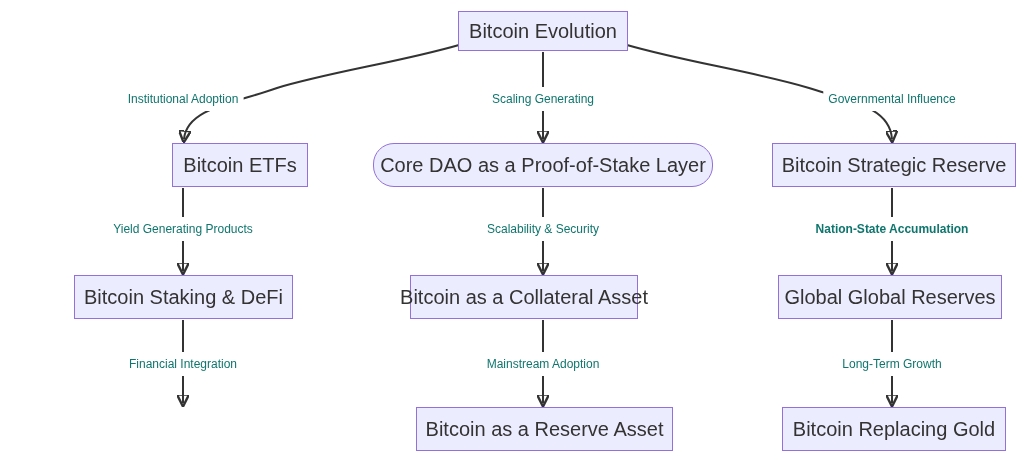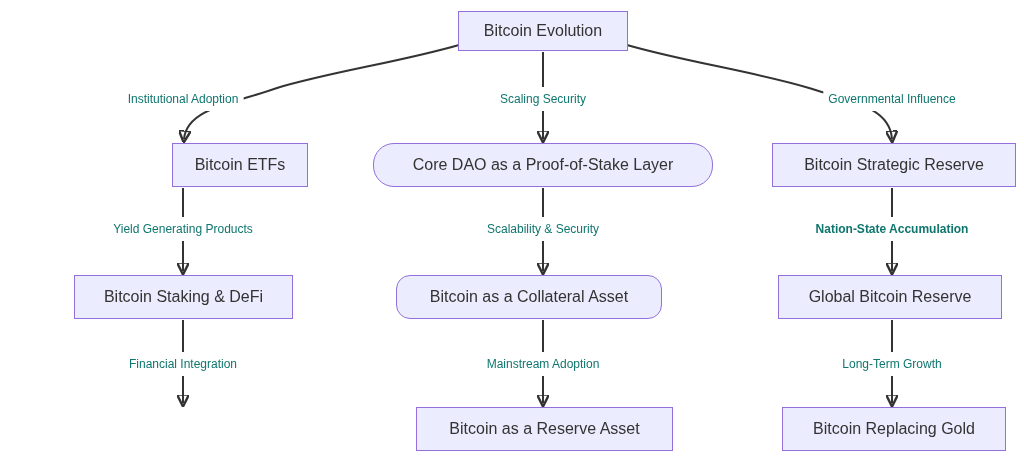--- a/index.html
+++ b/index.html
@@ -12,21 +12,21 @@
   }
   .edges{position:absolute;left:0;top:0;width:1024px;height:462px;}
   .edges path{stroke:#333333;stroke-width:2;fill:none;}
   .node{
     position:absolute;
     box-sizing:border-box;
     height:44px;
     background:#ECECFF;
     border:1.4px solid #9370DB;
     color:#333333;
-    font-size:16px;
+    font-size:20px;
     display:flex;align-items:center;justify-content:center;
     white-space:nowrap;
   }
   .node.root{height:40px;}
   .edge-label{
     position:absolute;
     transform:translateX(-50%);
     background:#ffffff;
     color:#0f766e;
     font-size:12px;
@@ -56,34 +56,34 @@
     <path d="M 543,188 L 543,271" marker-end="url(#arrow)"></path>
     <path d="M 543,320 L 543,403" marker-end="url(#arrow)"></path>
 
     <path d="M 892,188 L 892,271" marker-end="url(#arrow)"></path>
     <path d="M 892,320 L 892,403" marker-end="url(#arrow)"></path>
   </svg>
 
   <div class="node root" style="left:458px;top:11px;width:170px;">Bitcoin Evolution</div>
 
   <div class="edge-label" style="left:183px;top:87px;">Institutional Adoption</div>
-  <div class="edge-label" style="left:543px;top:87px;">Scaling Security</div>
+  <div class="edge-label" style="left:543px;top:87px;">Scaling Generating</div>
   <div class="edge-label" style="left:892px;top:87px;">Governmental Influence</div>
 
   <div class="node" style="left:136px;top:143px;width:136px;margin-left:36px;">Bitcoin ETFs</div>
   <div class="node" style="left:373px;top:143px;width:340px;border-radius:21px;">Core DAO as a Proof-of-Stake Layer</div>
   <div class="node" style="left:772px;top:143px;width:244px;">Bitcoin Strategic Reserve</div>
 
   <div class="edge-label" style="left:183px;top:217px;">Yield Generating Products</div>
   <div class="edge-label" style="left:543px;top:217px;">Scalability &amp; Security</div>
   <div class="edge-label" style="left:892px;top:217px;font-weight:bold;">Nation-State Accumulation</div>
 
   <div class="node" style="left:74px;top:275px;width:219px;">Bitcoin Staking &amp; DeFi</div>
-  <div class="node" style="left:396px;top:275px;width:266px;border-radius:14px;">Bitcoin as a Collateral Asset</div>
-  <div class="node" style="left:778px;top:275px;width:224px;">Global Bitcoin Reserve</div>
+  <div class="node" style="left:410px;top:275px;width:228px;">Bitcoin as a Collateral Asset</div>
+  <div class="node" style="left:778px;top:275px;width:224px;">Global Global Reserves</div>
 
   <div class="edge-label" style="left:183px;top:352px;">Financial Integration</div>
   <div class="edge-label" style="left:892px;top:352px;">Long-Term Growth</div>
   <div class="edge-label" style="left:543px;top:352px;">Mainstream Adoption</div>
 
   <div class="node" style="left:416px;top:407px;width:257px;">Bitcoin as a Reserve Asset</div>
   <div class="node" style="left:782px;top:407px;width:224px;">Bitcoin Replacing Gold</div>
 
 </div>
 

